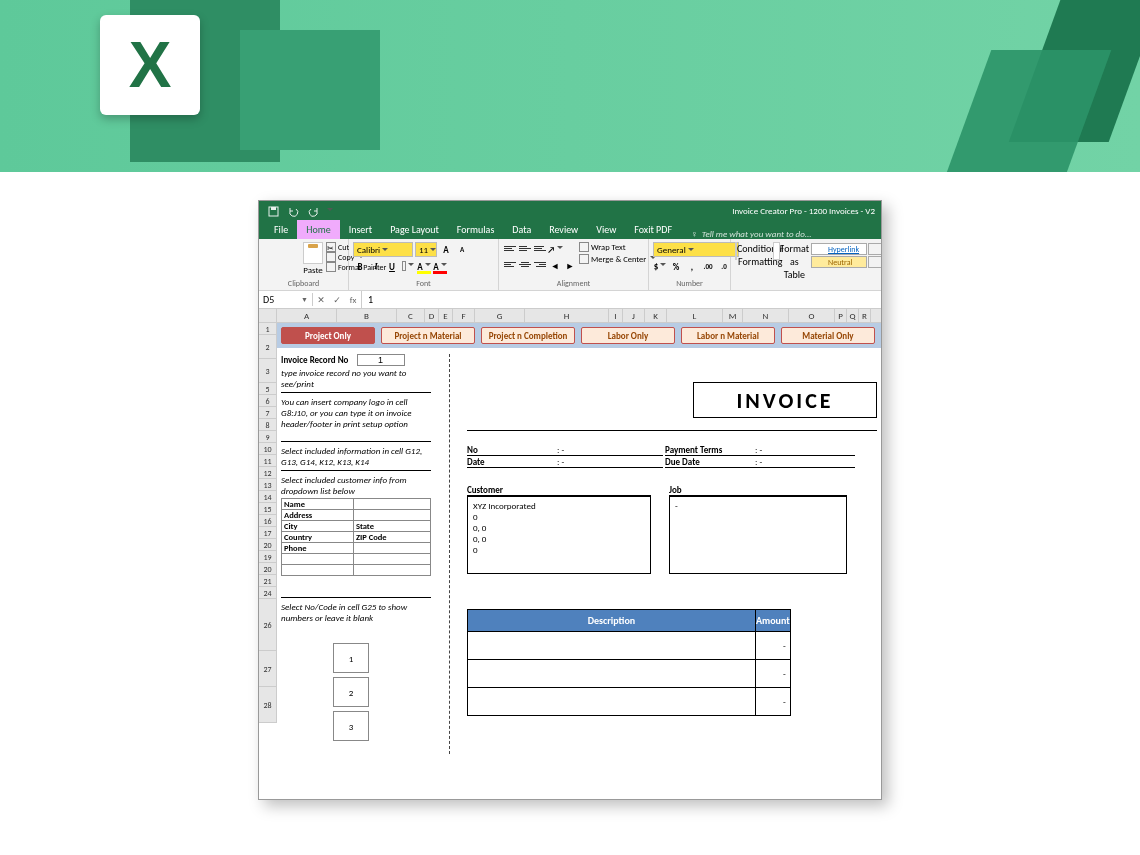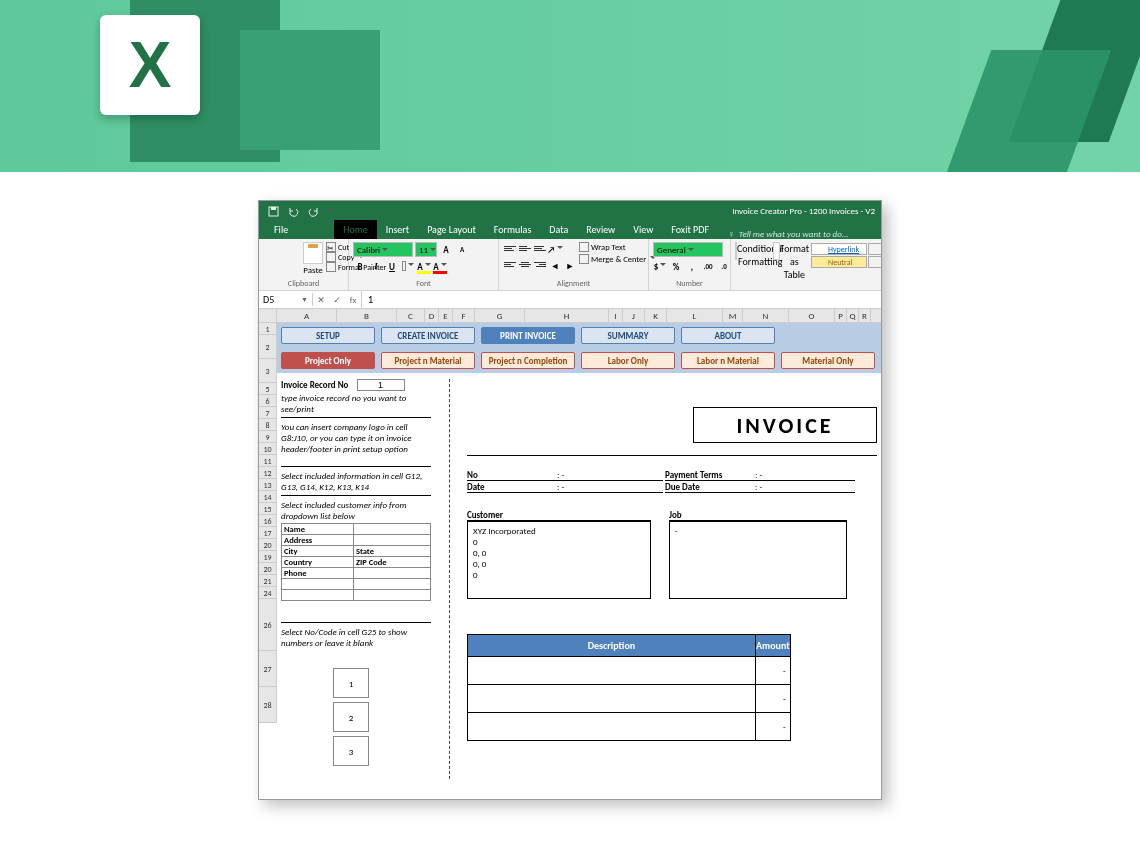--- a/index.html
+++ b/index.html
@@ -19,38 +19,38 @@
 .excel-window { position: absolute; left: 258px; top: 200px; width: 624px; height: 600px; box-shadow: 6px 6px 14px rgba(0,0,0,0.25); background: #fff; border: 1px solid #999; overflow: hidden; font-size: 10px; }
 
 
 .titlebar { height: 20px; background: #217346; display: flex; align-items: center; color: #fff; padding: 0 4px; position: relative; }
 .qat-icon { width: 14px; height: 14px; margin: 0 3px; display: inline-flex; align-items: center; justify-content: center; opacity: 0.9; }
 .title-text { position: absolute; right: 6px; top: 0; line-height: 20px; font-size: 9px; }
 
 
 .tabs { height: 18px; background: #217346; display: flex; align-items: flex-end; padding-left: 6px; color: #fff; font-size: 10px; position: relative; }
 .tab { padding: 3px 9px; cursor: pointer; }
-.tab.active { background: #000000; color: #217346; margin-left: 37px; }
+.tab.active { background: #f0abfc; color: #217346; }
 .tellme { margin-left: 10px; opacity: 0.8; display: flex; align-items: center; gap: 4px; font-style: italic; font-size: 9px; }
 
 
 .ribbon { height: 52px; background: #f3f3f3; border-bottom: 1px solid #d4d4d4; display: flex; font-size: 9px; }
 .ribbon-group { border-right: 1px solid #d4d4d4; padding: 3px 4px 2px 4px; display: flex; flex-direction: column; justify-content: space-between; }
 .rg-title { text-align: center; font-size: 8px; color: #666; margin-top: 1px; }
 .rg-body { flex: 1; display: flex; align-items: flex-start; gap: 2px; }
 .paste-btn { display: flex; flex-direction: column; align-items: center; width: 26px; margin-left: 40px; }
 .paste-btn .ico { width: 20px; height: 22px; background: #fff; border: 1px solid #ccc; position: relative; }
 .paste-btn .ico::before { content: ''; position: absolute; top: 1px; left: 4px; width: 10px; height: 4px; background: #d9a34a; border-radius: 1px; }
 .clip-stack { display: flex; flex-direction: column; gap: 0px; font-size: 8px; }
 .clip-item { display: flex; align-items: center; gap: 2px; padding: 0 1px; white-space: nowrap; }
 .mini-ico { width: 10px; height: 10px; border: 1px solid #888; display: inline-block; }
 
 .font-col { display: flex; flex-direction: column; gap: 2px; }
 .font-row { display: flex; gap: 2px; align-items: center; }
-.dd { border: 1px solid #bbb; background: #22c55e; padding: 1px 3px; font-size: 9px; display: flex; align-items: center; }
+.dd { border: 1px solid #bbb; background: #fde047; padding: 1px 3px; font-size: 9px; display: flex; align-items: center; }
 .dd-font { width: 60px; }
 .dd-size { width: 22px; }
 .sq-btn { width: 14px; height: 14px; border: 1px solid transparent; display: flex; align-items: center; justify-content: center; font-weight: bold; font-size: 9px; cursor: pointer; }
 .sq-btn.B { font-weight: 900; }
 .sq-btn.I { font-style: italic; font-family: 'Times New Roman', serif; }
 .sq-btn.U { text-decoration: underline; }
 .color-ul { width: 14px; height: 3px; display: inline-block; }
 .align-col { display: flex; flex-direction: column; gap: 2px; }
 .align-row { display: flex; gap: 1px; }
 .align-btn { width: 14px; height: 12px; display: flex; flex-direction: column; justify-content: center; gap: 1px; padding: 1px; }
@@ -294,21 +294,21 @@
               <span class="mini-ico"></span>
               <span>Merge &amp; Center</span>
             </div>
         </div>
       </div>
       <div class="rg-title">Alignment</div>
     </div>
 
     <div class="ribbon-group" style="width:82px">
       <div class="rg-body num-col">
-        <div class="dd" style="width:70px">
+        <div class="dd" style="width:86px">
             <span>General</span>
             <span class="caret-d"></span>
           </div>
         <div class="num-row">
           <div class="sq-btn caret-d">$</div>
           <div class="sq-btn">%</div>
           <div class="sq-btn">,</div>
           <div class="sq-btn" style="font-size:7px">.00</div>
           <div class="sq-btn" style="font-size:7px">.0</div>
         </div>
@@ -402,27 +402,20 @@
         <div class="rh">20</div>
         <div class="rh">21</div>
         <div class="rh">24</div>
         <div class="rh" style="height: 52px; line-height: 52px;">26</div>
         <div class="rh" style="height: 36px; line-height: 36px;">27</div>
         <div class="rh" style="height: 36px; line-height: 36px;">28</div>
       </div>
 
     <div class="sheet-content">
       <div class="button-row">
-        <div id="macros-top" style="display:flex;gap:6px;width:100%;margin-bottom:4px">
-            <div class="macro-btn mb-blue">SETUP</div>
-            <div class="macro-btn mb-blue">CREATE INVOICE</div>
-            <div class="macro-btn mb-blue active">PRINT INVOICE</div>
-            <div class="macro-btn mb-blue">SUMMARY</div>
-            <div class="macro-btn mb-blue">ABOUT</div>
-          </div>
         <div id="macros-bottom" style="display:flex;gap:6px;width:100%">
             <div class="macro-btn mb-brown active">Project Only</div>
             <div class="macro-btn mb-brown">Project n Material</div>
             <div class="macro-btn mb-brown">Project n Completion</div>
             <div class="macro-btn mb-brown">Labor Only</div>
             <div class="macro-btn mb-brown">Labor n Material</div>
             <div class="macro-btn mb-brown">Material Only</div>
           </div>
       </div>
 

